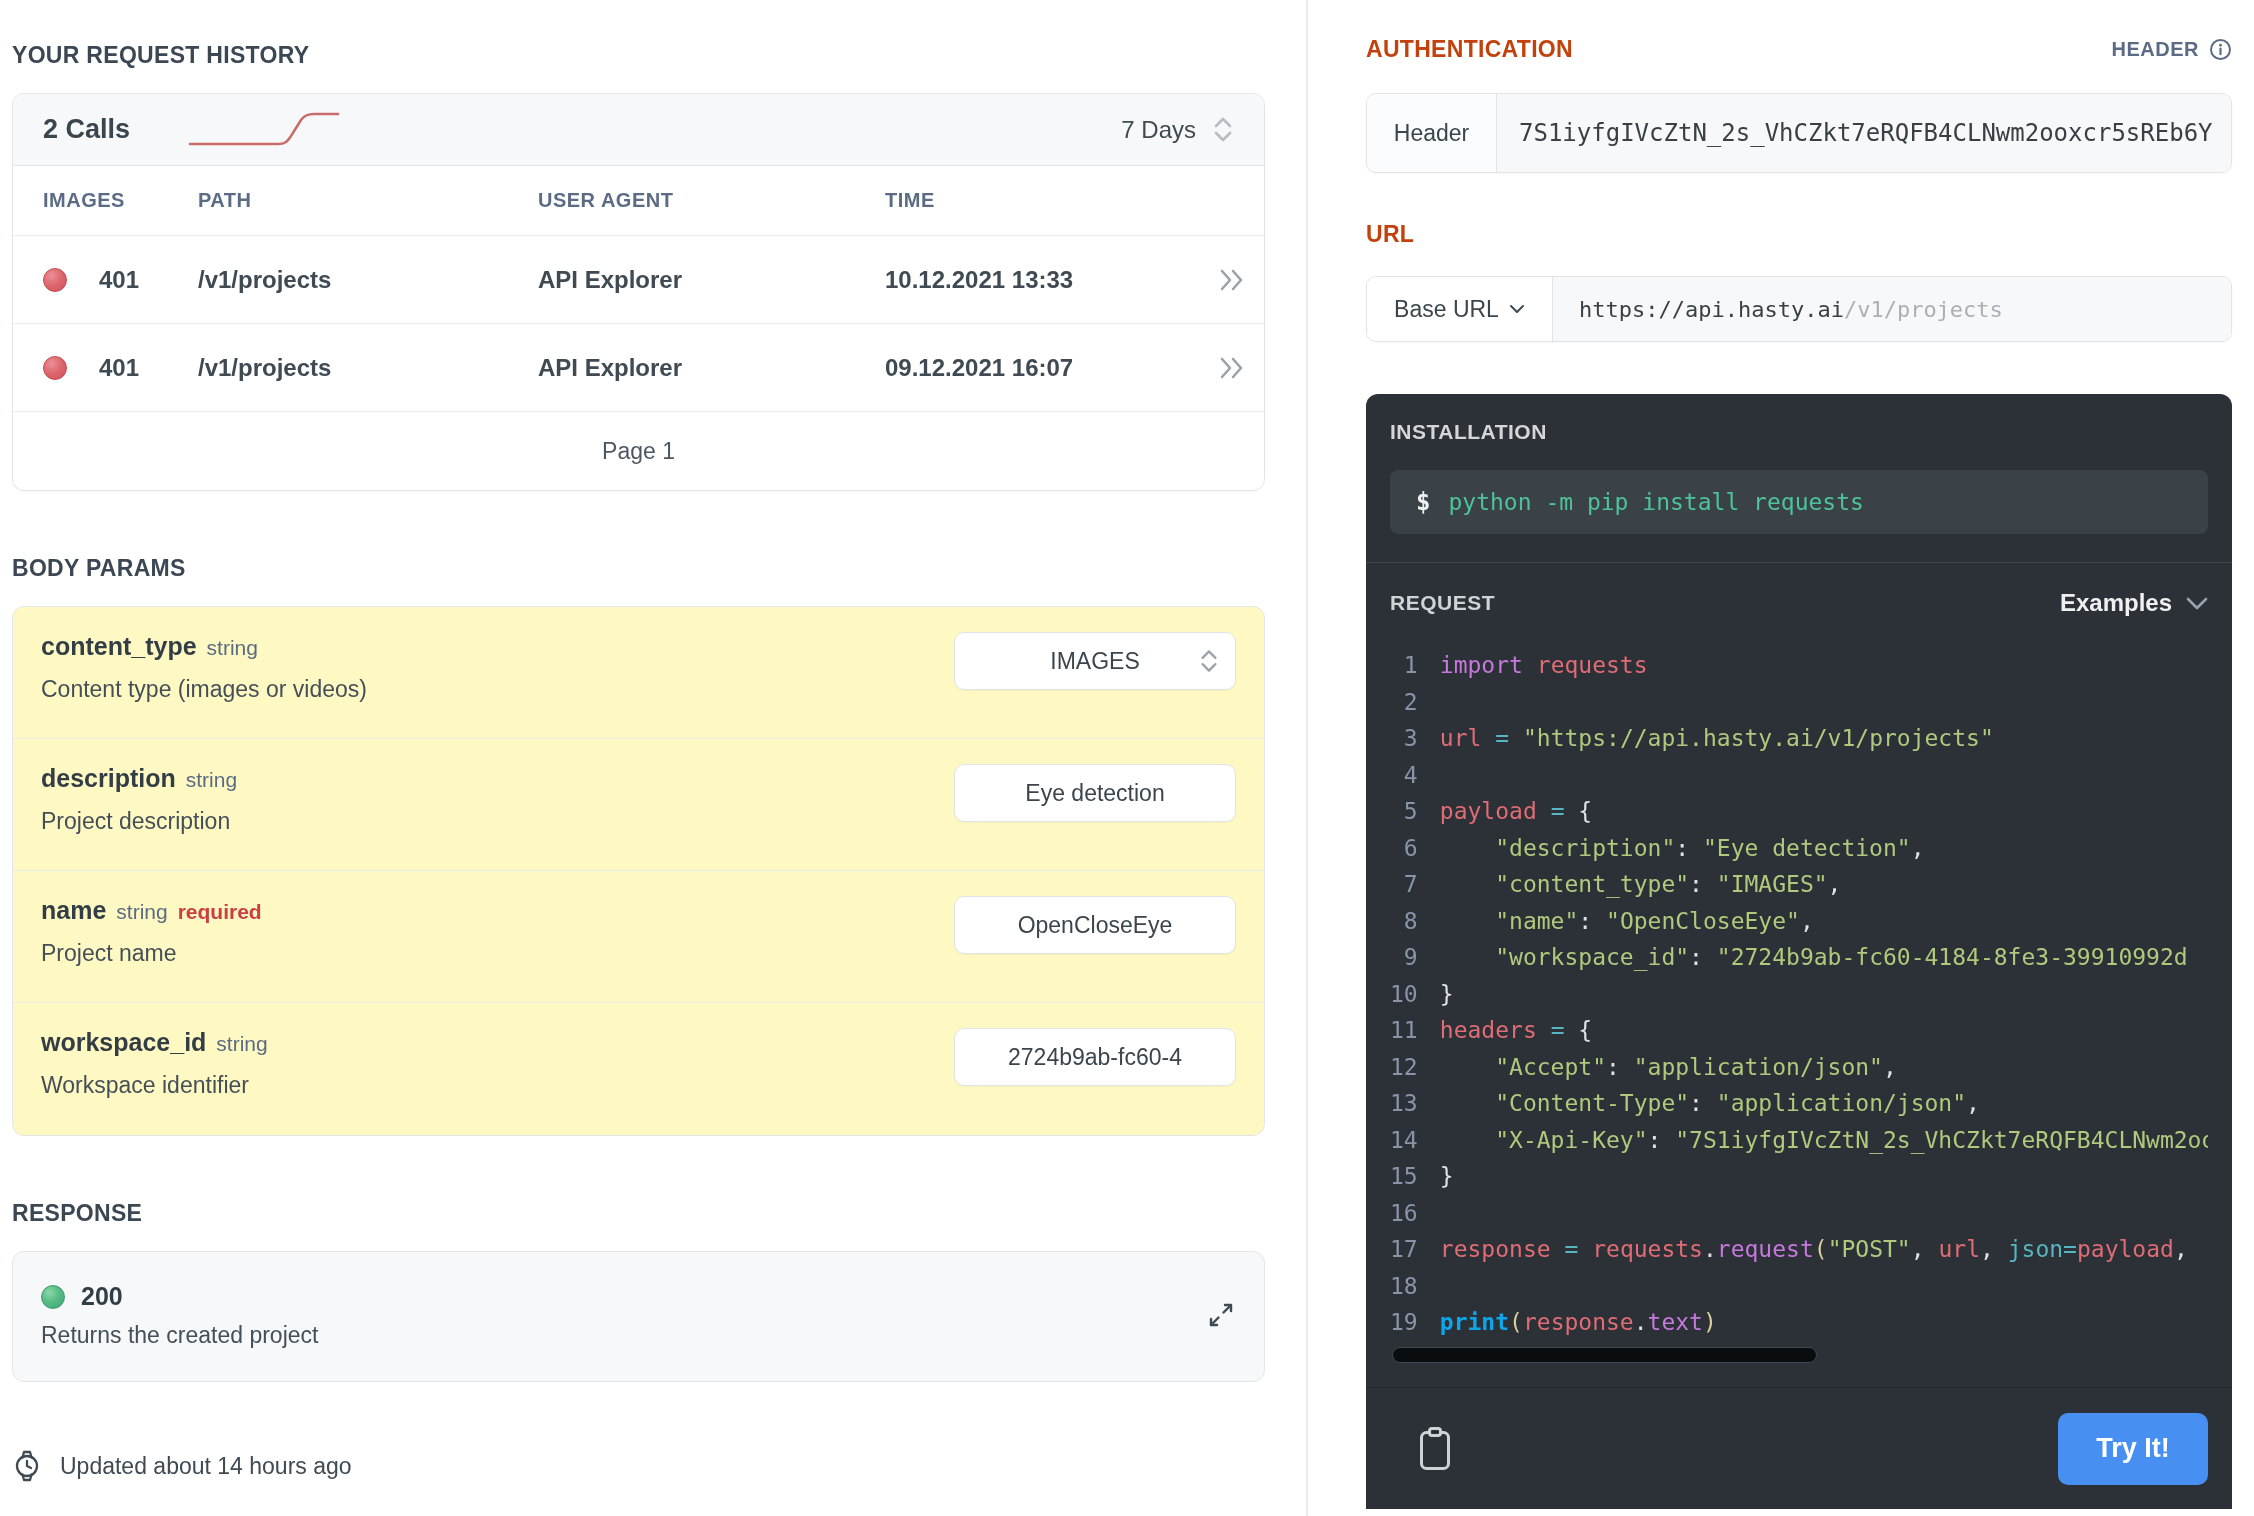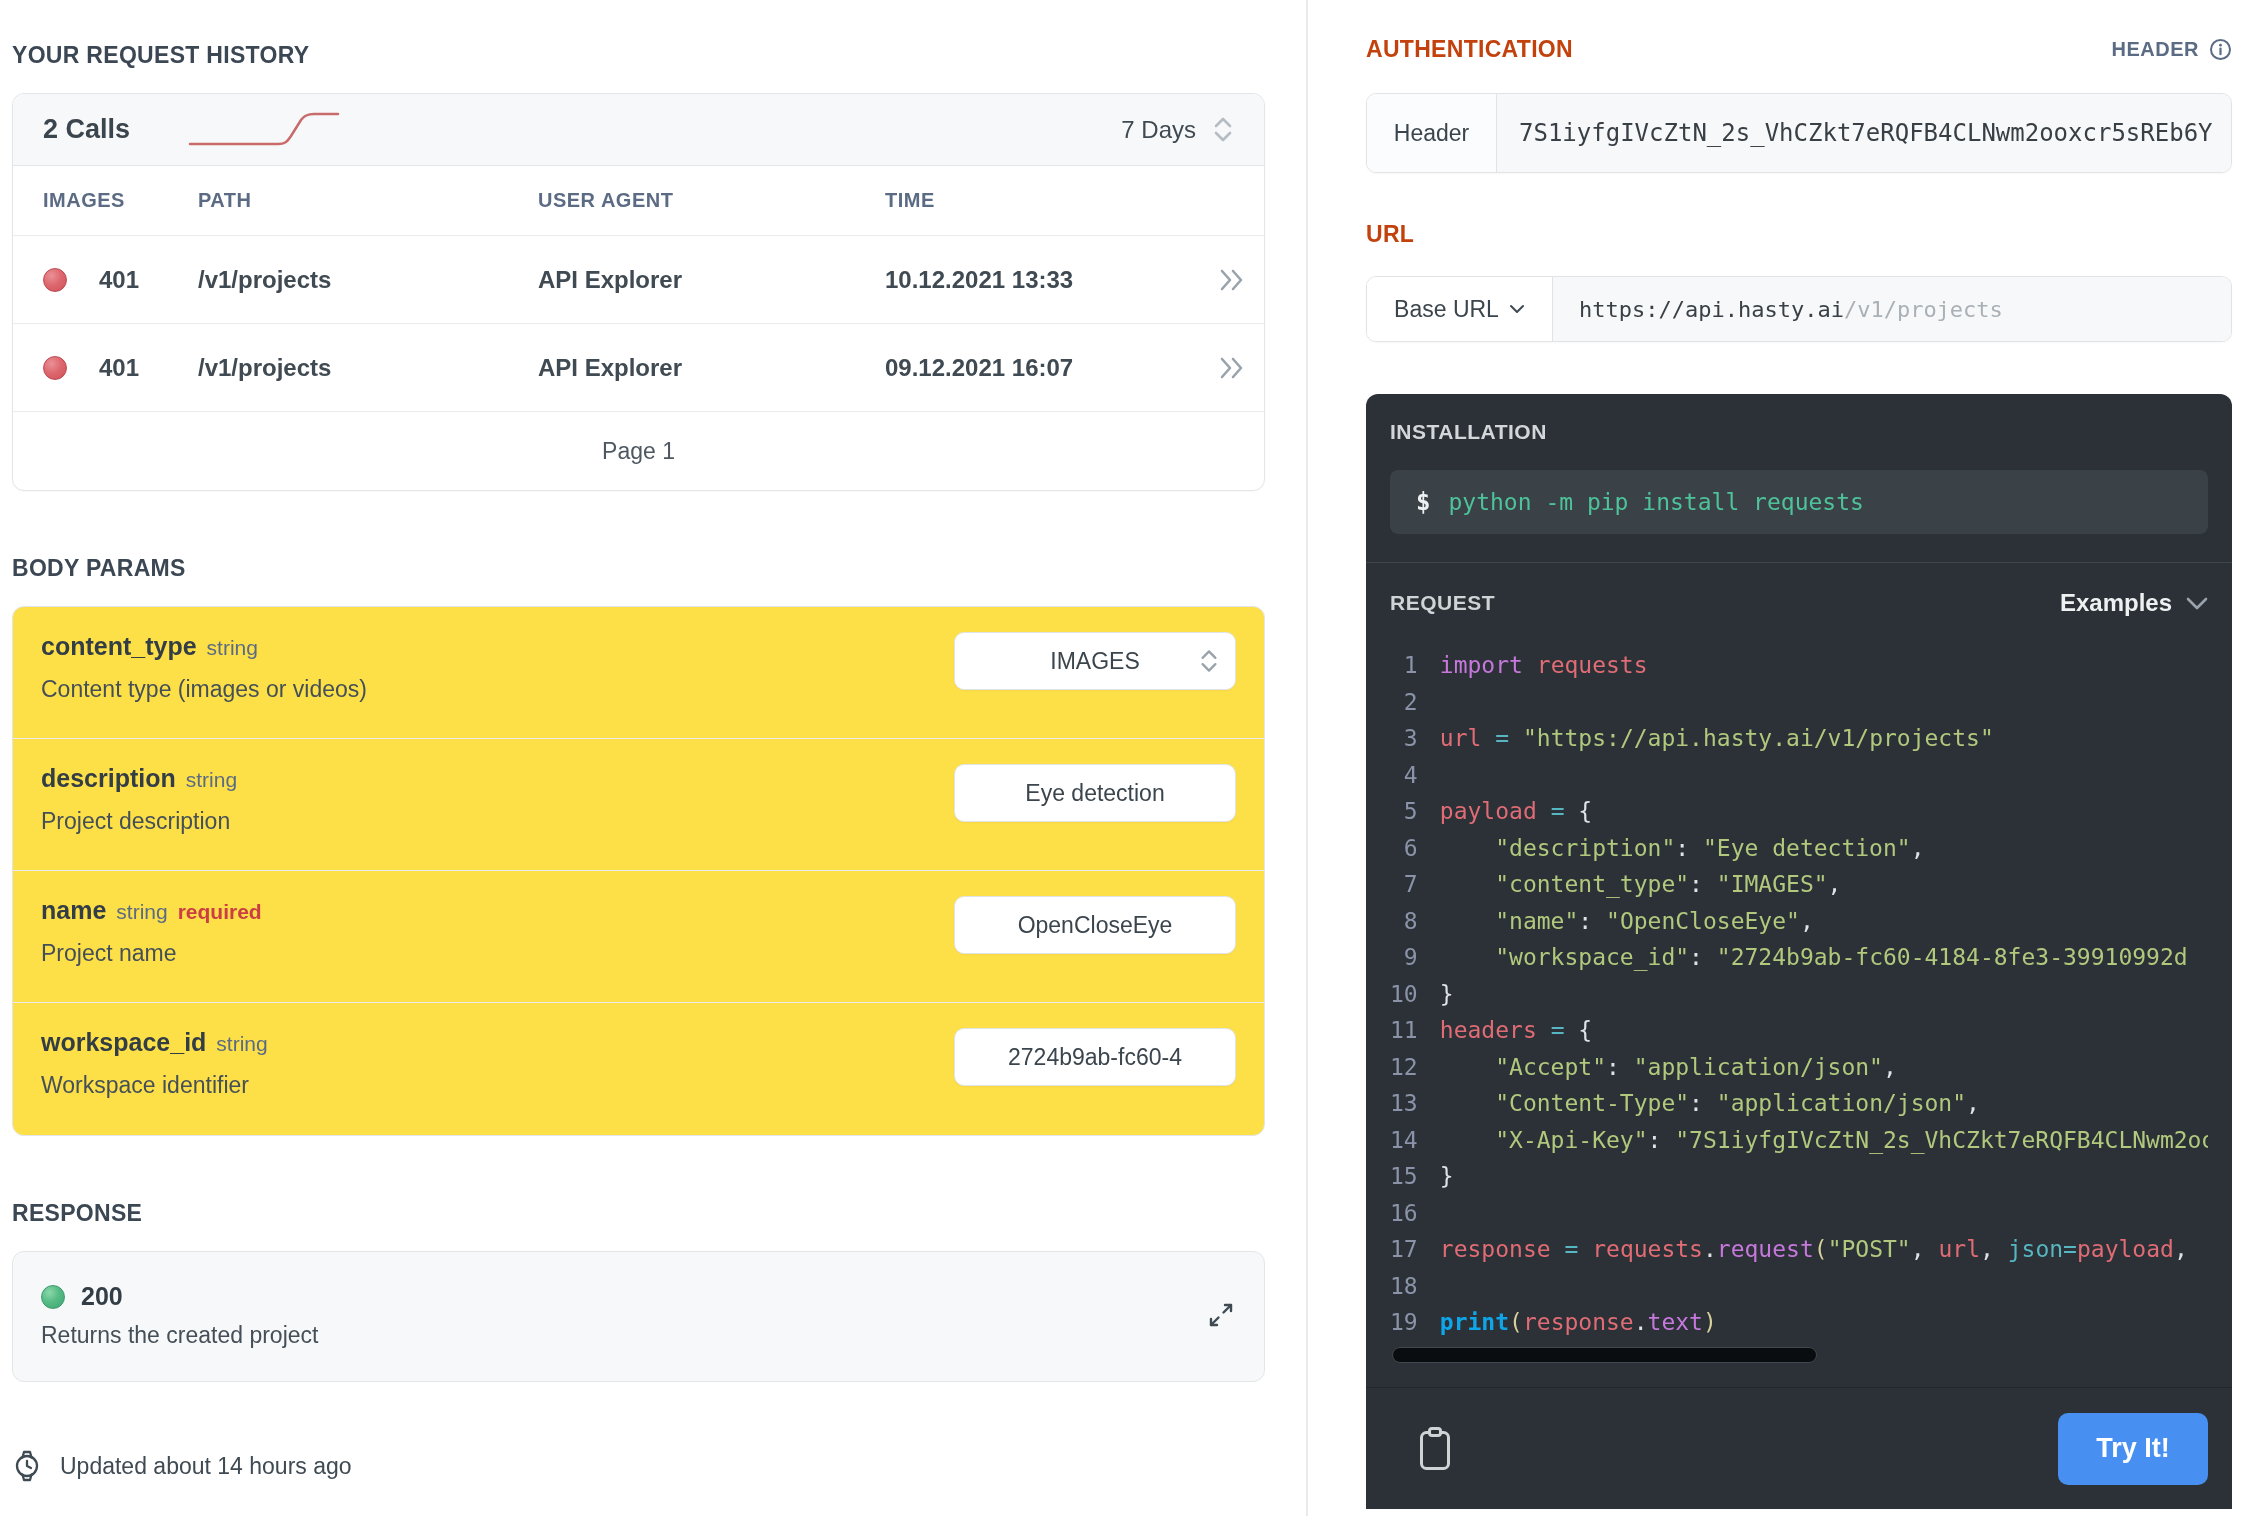--- a/index.html
+++ b/index.html
@@ -41,21 +41,21 @@
   .status-cell { display:flex; align-items:center; gap:32px; }
   .dot { width:24px; height:24px; border-radius:50%; }
   .dot.red { background:radial-gradient(circle at 34% 30%, #ea9197 0%, #dd686f 45%, #cf5058 100%);
     border:1px solid #c04a52; }
   .dot.green { background:radial-gradient(circle at 34% 30%, #8cd8ab 0%, #56bb84 45%, #3fa573 100%);
     border:1px solid #3d9c6d; }
   .row-chevron { display:flex; justify-content:center; cursor:pointer; }
   .hist-page { height:78px; display:flex; align-items:center; justify-content:center;
     font-size:23px; color:#4d5862; }
   
-  .params-card { background:#fde047; border:1px solid #e3e6e8; border-radius:12px; overflow:hidden; }
+  .params-card { background:#fef9c3; border:1px solid #e3e6e8; border-radius:12px; overflow:hidden; }
   .param-row { display:flex; justify-content:space-between; min-height:132px;
     padding:25px 28px; border-bottom:1px solid #e9ebed; }
   .param-row:last-child { border-bottom:none; }
   .param-title { font-size:25px; font-weight:700; color:#333d45; }
   .param-type { font-size:21px; font-weight:400; color:#5b6b84; margin-left:10px; }
   .param-req { font-size:21px; font-weight:600; color:#cb3e44; margin-left:10px; }
   .param-desc { font-size:23px; color:#454f58; margin-top:15px; }
   .param-control {
     width:282px; height:58px; background:#fff; border:1px solid #e1e4e6; border-radius:10px;
     display:flex; align-items:center; justify-content:center; position:relative;

